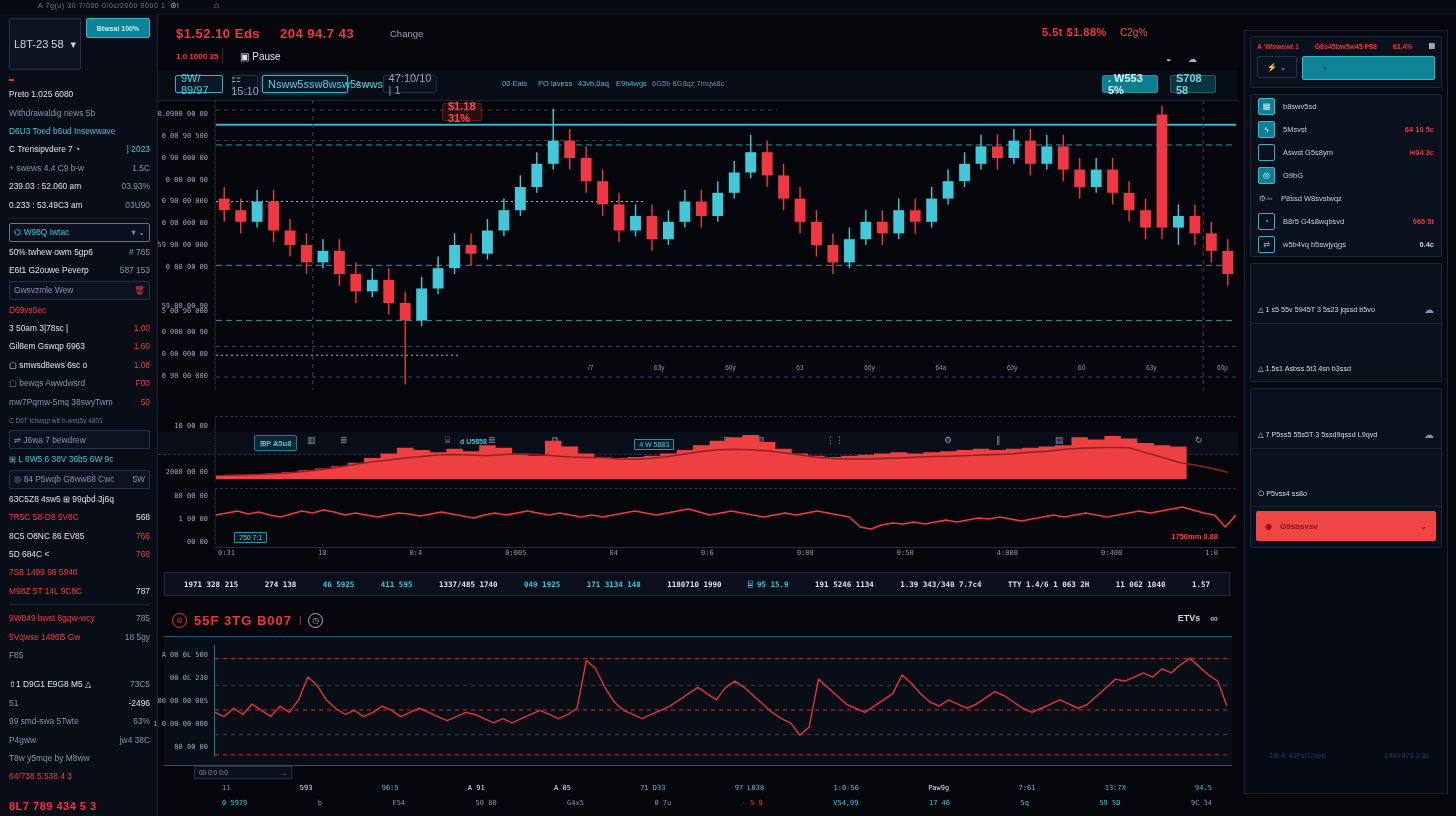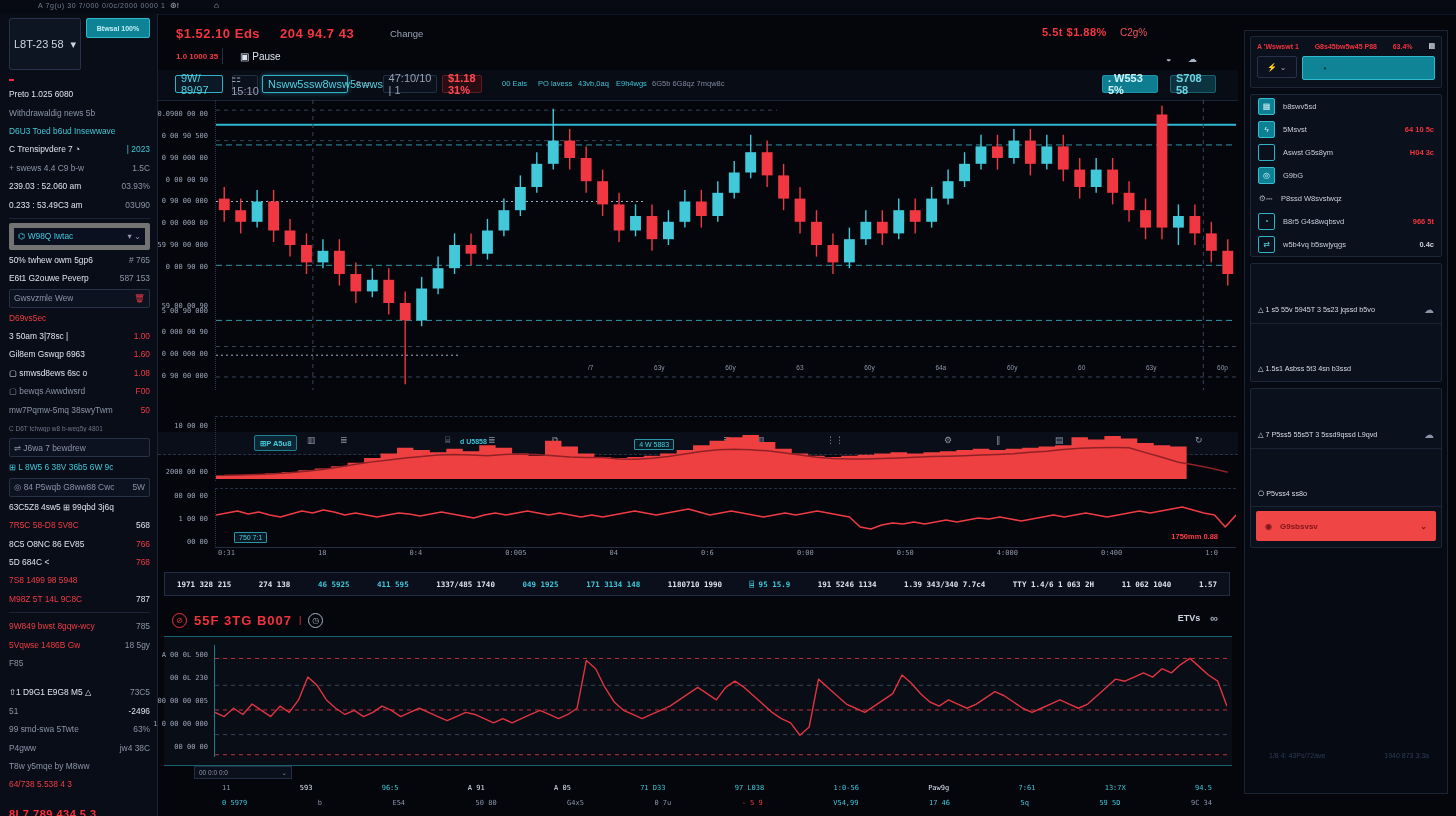--- a/index.html
+++ b/index.html
@@ -14,33 +14,33 @@
   #topbar .ticon{position:absolute;top:1px;font-size:8px;color:#aab3c4}
   
   #lsb{position:absolute;left:0;top:14px;width:158px;height:802px;background:#090d17;border-right:1px solid #1a2233;box-sizing:border-box;padding:4px 7px 0 9px;}
   #symrow{display:flex;gap:5px;margin-bottom:9px;}
   #symsel{flex:1;height:18px;background:#0d1422;border:1px solid #27324a;border-radius:2px;color:#cdd5e3;font-size:11px;display:flex;align-items:center;justify-content:space-between;padding:16px 4px;}
   #presetbtn{width:62px;height:18px;background:#0f8androidc;background:#0f8396;border:1px solid #2fb9cc;border-radius:2px;color:#06222a;font-size:7px;font-weight:bold;display:flex;align-items:center;justify-content:center;color:#bfeef5;}
   .redtick{width:5px;height:2px;background:#e03540;margin:1px 0 4px 0;}
   .sb-row{height:18.4px;display:flex;align-items:center;justify-content:space-between;font-size:8.4px;white-space:nowrap;overflow:hidden;}
   .sb-row .lbl{overflow:hidden;text-overflow:clip;}
   .sb-box{border:1px solid #273249;border-radius:2px;padding:0 4px;height:17px;margin:1px 0;background:#0c1220;}
-  .sb-btnr{border:5px solid #737373;border-radius:2px;padding:0 4px;height:17px;margin:1px 0;background:#0b1020;}
+  .sb-btnr{border:1px solid #737373;border-radius:2px;padding:0 4px;height:17px;margin:1px 0;background:#0b1020;}
   .sb-divider{height:1px;background:#1c2536;margin:4px 0;}
   .sb-gap{height:11px;}
   .sb-val{margin-left:6px;font-size:8.4px;}
   
   #main{position:absolute;left:158px;top:14px;width:1086px;height:802px;}
   .hdr-big{font-size:13px;font-weight:bold;color:#f5353f;letter-spacing:.5px;}
   .hdr-grey{font-size:9.5px;color:#99a3b5;}
   #toolbar{position:absolute;left:0;top:56px;width:1080px;height:30px;border-bottom:1px solid #1b2434;background:#080c15;}
   .tb-btn{position:absolute;top:5px;height:18px;border-radius:2px;font-size:11px;display:flex;align-items:center;justify-content:center;padding:0 5px;box-sizing:border-box;}
   .tb-outline{border:1px solid #2fb3c6;color:#4fd0e0;background:#0b1826;}
   .tb-dark{border:1px solid #232e44;color:#97a1b4;background:#0b101d;}
-  .tb-red{border:1px solid #5d1b24;color:#ff4a54;background:#2a0d13;font-weight:bold;}
+  .tb-red{border:1px solid #5d1b24;color:#ff4a54;background:#2a0d13;font-weight:bold;margin-top:28px;}
   .tb-link{position:absolute;top:9px;font-size:7.5px;color:#3ec4d6;}
   .tb-fill{border:1px solid #1c95a8;background:#0e7d90;color:#cdf2f8;font-weight:bold;}
   .tb-fill2{border:1px solid #1c5f6e;background:#0b3340;color:#6fd2e0;font-weight:bold;}
   
   .ax{position:absolute;right:2px;font-size:7px;color:#9aa4b8;font-family:"DejaVu Sans Mono",monospace;white-space:nowrap;}
   #candle-wrap{position:absolute;left:57px;top:86px;width:1020px;height:290px;border-left:1px dotted #28334a;}
   #vol-wrap{position:absolute;left:57px;top:402px;width:1020px;height:64px;border-top:1px dashed #27324a;border-left:1px dotted #28334a;}
   #rsi-wrap{position:absolute;left:57px;top:474px;width:1020px;height:58px;border-top:1px dashed #27324a;border-bottom:1px solid #242f46;border-left:1px dotted #28334a;}
   svg{display:block;}
   .gl{fill:none;}
@@ -50,21 +50,21 @@
   .dash-light{stroke:#9db0c8;stroke-dasharray:2 3;stroke-width:1;}
   .dash-red{stroke:#c2303b;stroke-dasharray:4 4;stroke-width:1;}
   #inline-ticks{position:absolute;left:430px;top:350px;width:640px;display:flex;justify-content:space-between;font-size:6.5px;color:#8d98ac;}
   #midbar{position:absolute;left:0;top:378px;width:1080px;height:22px;background:#090e18;border-bottom:1px dashed #27324a;margin-top:40px;}
   #midbadge{position:absolute;left:96px;top:3px;height:14px;padding:0 5px;background:#0c2733;border:1px solid #1e7f93;color:#43cadb;font-size:7.5px;font-weight:bold;display:flex;align-items:center;border-radius:2px;}
   .mid-ic{position:absolute;top:3px;font-size:9px;color:#8b96aa;}
   #mid-cyantext{position:absolute;top:6px;font-size:7px;color:#3ec4d6;font-weight:bold;}
   .tagbox{position:absolute;font-size:7px;color:#46ccdd;border:1px solid #2d93a6;background:#0a1a24;padding:1px 4px;border-radius:1px;white-space:nowrap;}
   #rsi-rightlbl{position:absolute;font-size:7.5px;color:#ff3d46;font-weight:bold;white-space:nowrap;}
   #xlabels{position:absolute;left:60px;top:535px;width:1000px;display:flex;justify-content:space-between;font-size:7px;color:#8b96aa;font-family:"DejaVu Sans Mono",monospace;}
-  #strip{position:absolute;left:6px;top:558px;width:1066px;height:24px;border:1px solid #222c42;background:#0a0f1b;display:flex;align-items:center;justify-content:space-between;padding:0 12px;box-sizing:border-box;}
+  #strip{position:absolute;left:6px;top:558px;width:1066px;height:24px;border:1px solid #222c42;background:#0a0f1b;display:flex;align-items:center;justify-content:space-between;padding:0 19px;box-sizing:border-box;}
   .strip-it{font-size:7.5px;font-weight:bold;white-space:nowrap;font-family:"DejaVu Sans Mono",monospace;}
   
   #p2title{position:absolute;left:14px;top:596px;height:20px;display:flex;align-items:center;gap:7px;}
   #p2title .t{font-size:13px;font-weight:bold;color:#f2333d;letter-spacing:1px;}
   .circ-ic{width:13px;height:13px;border:1.4px solid #aab3c4;border-radius:50%;display:inline-flex;align-items:center;justify-content:center;font-size:8px;color:#aab3c4;}
   .circ-red{border-color:#f2333d;color:#f2333d;}
   #p2right{position:absolute;right:26px;top:598px;display:flex;gap:10px;align-items:center;font-size:9px;color:#cdd5e3;font-weight:bold;}
   #oscbox{position:absolute;left:6px;top:622px;width:1068px;height:128px;background:#080d16;border-top:1px solid #17616f;border-bottom:1px solid #17616f;}
   #osc-wrap{position:absolute;left:50px;top:8px;width:1012px;height:112px;border-left:1px solid #1d7a8a;}
   

